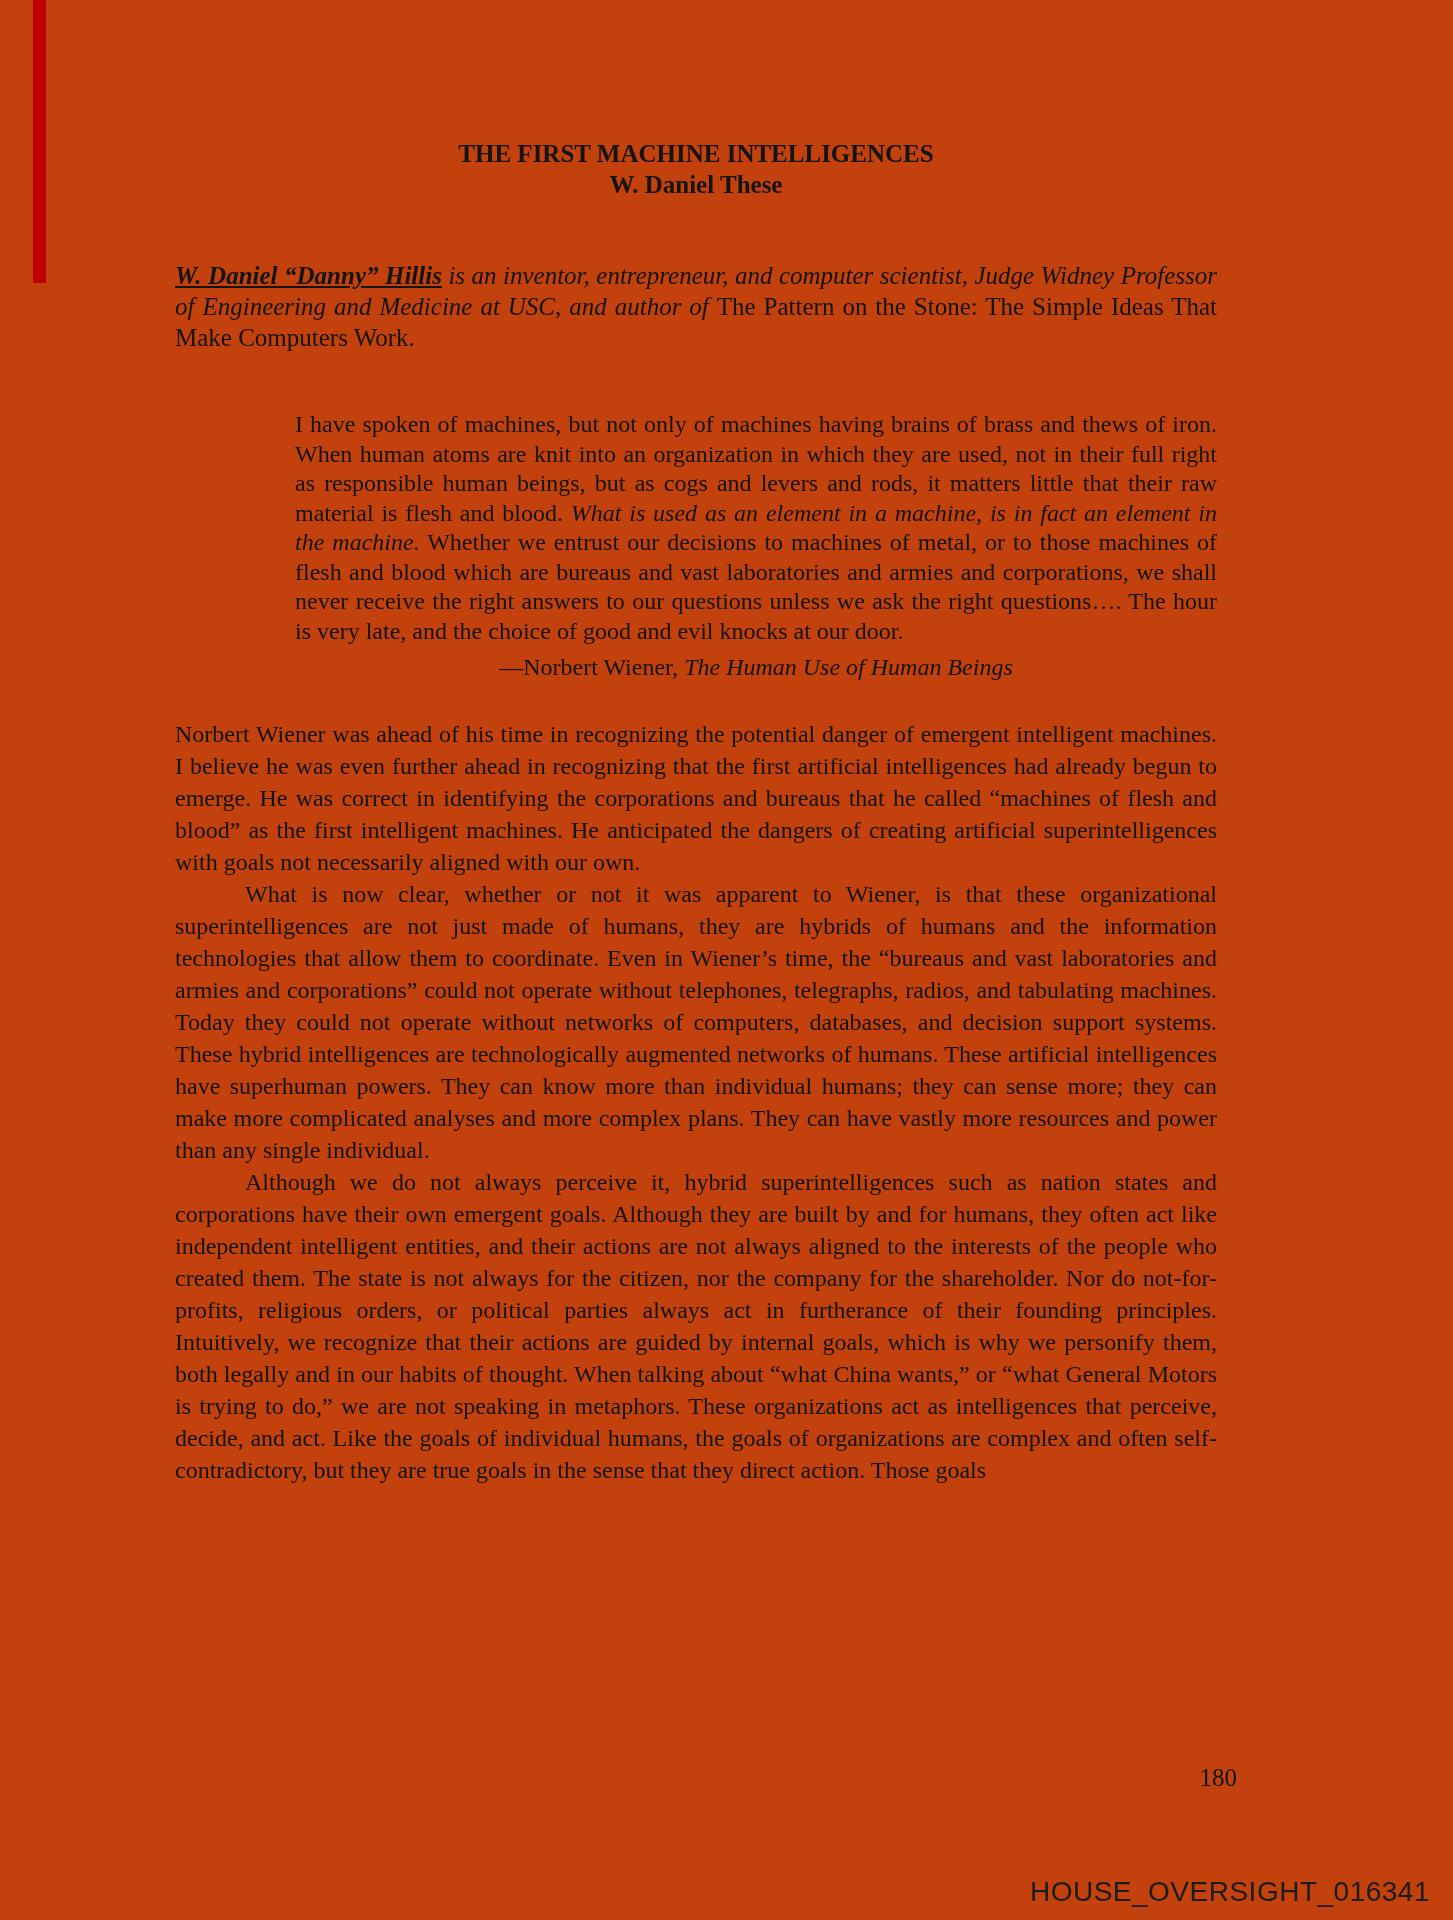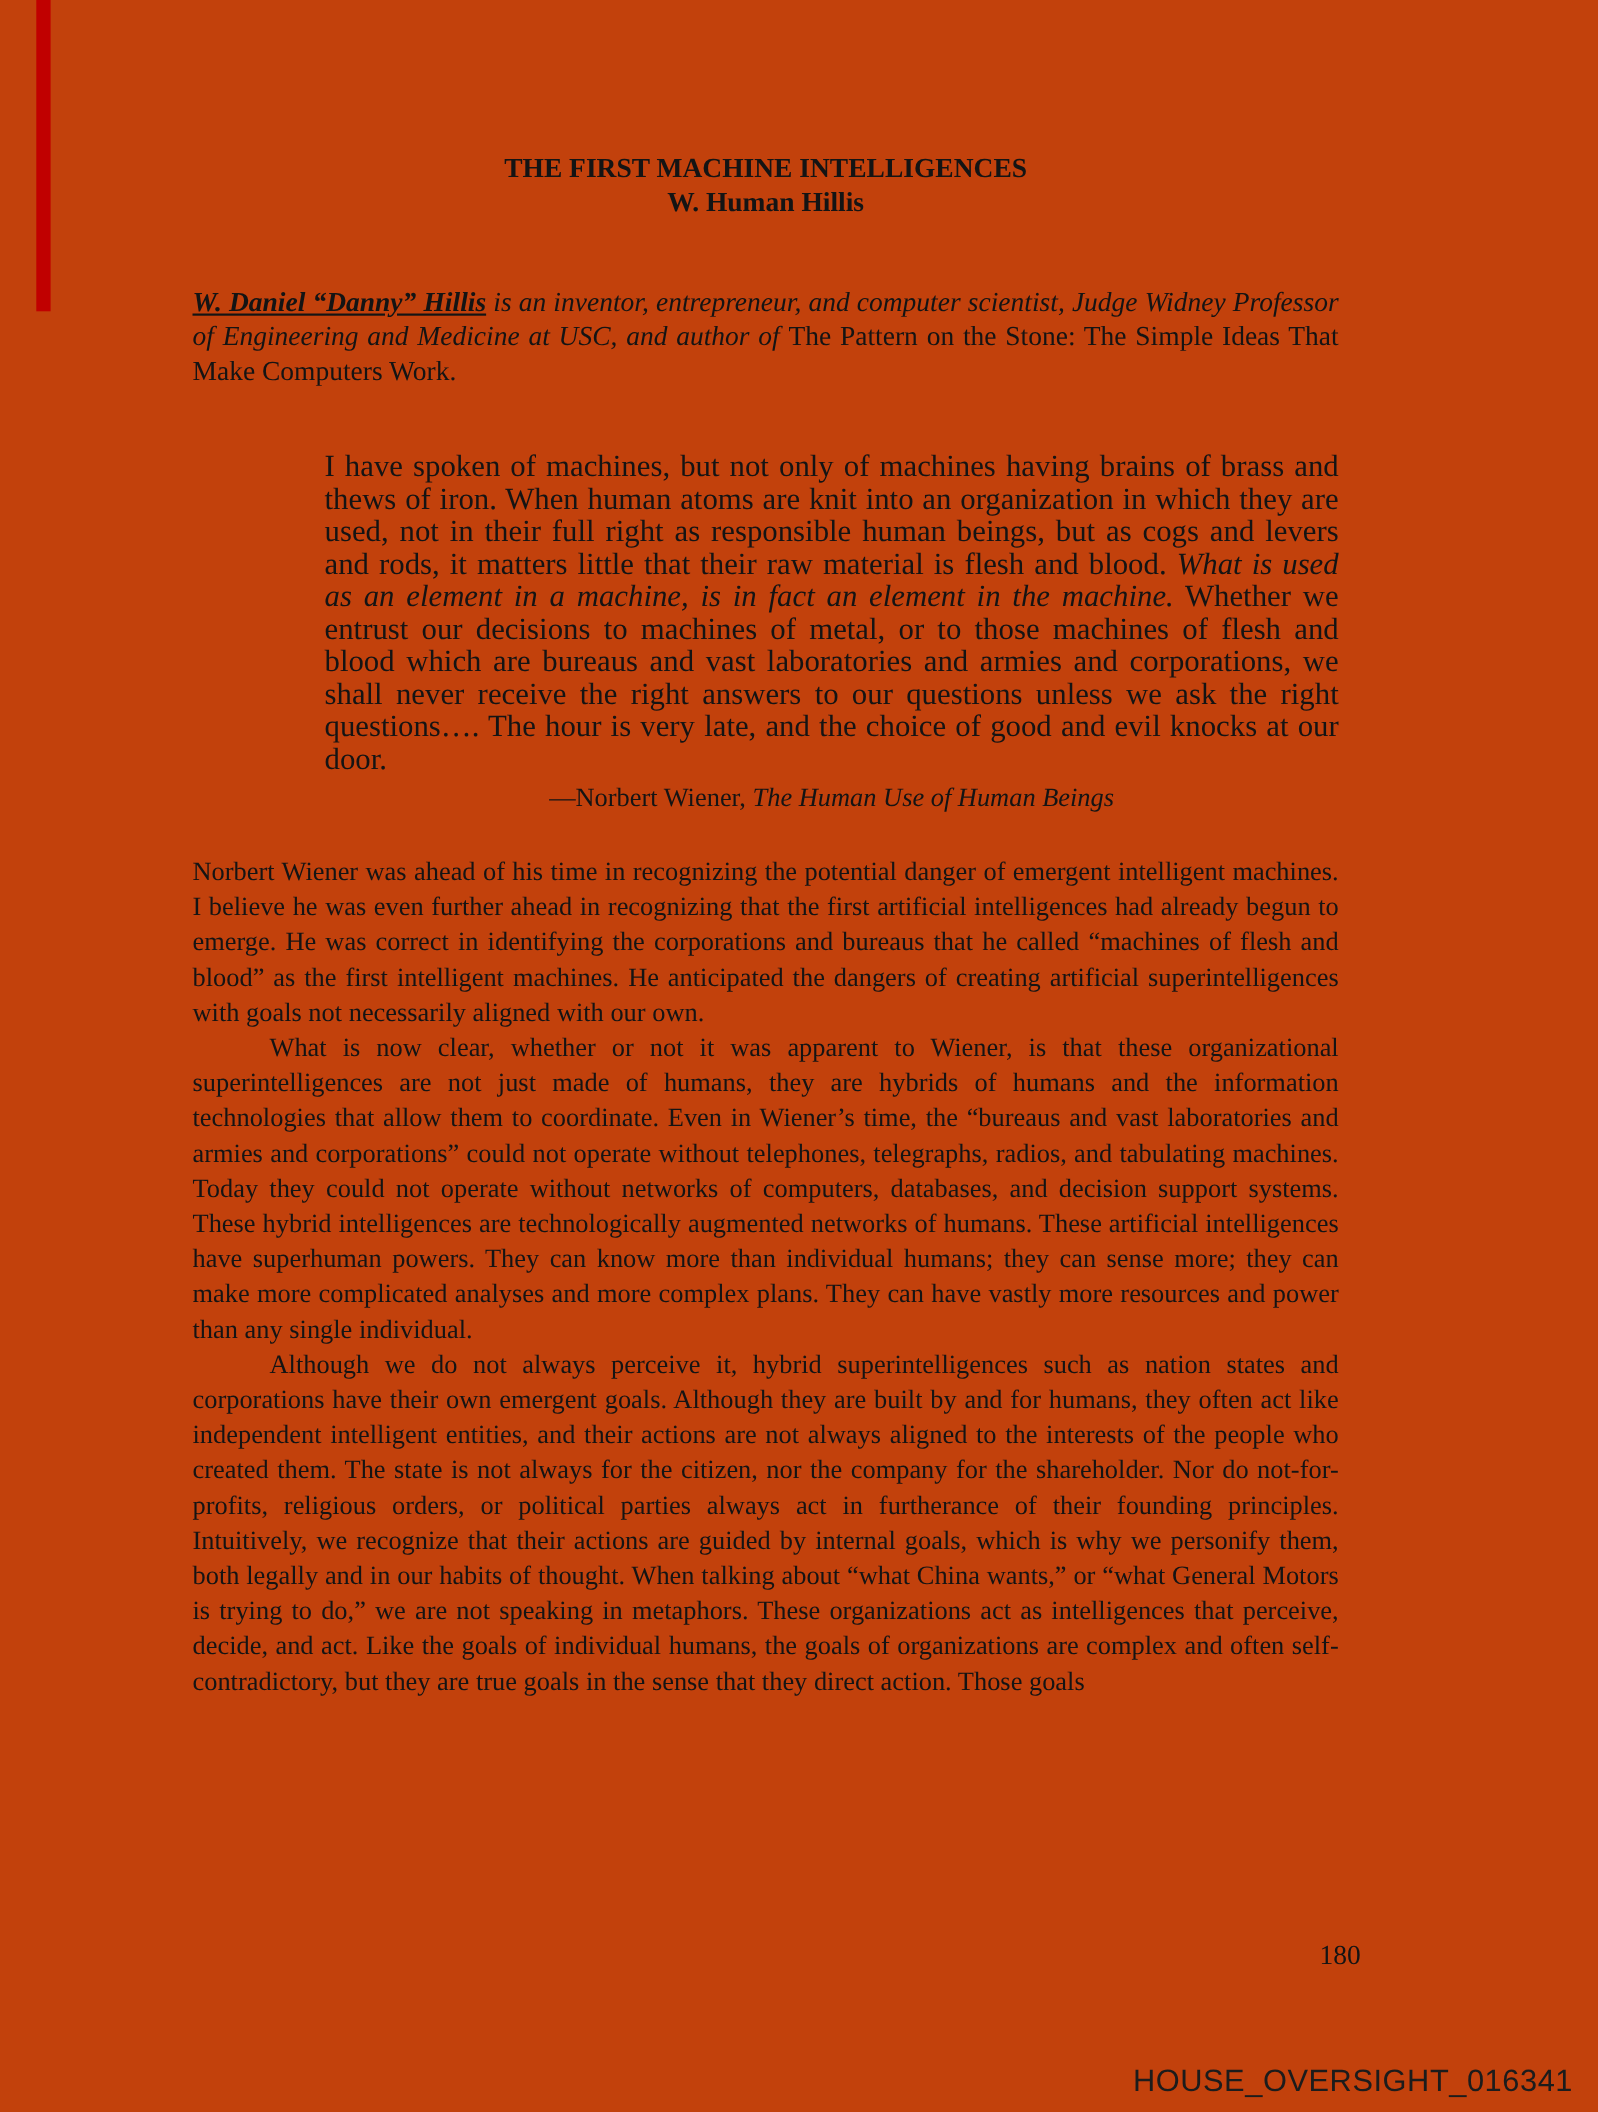--- a/index.html
+++ b/index.html
@@ -46,21 +46,21 @@
   .bio .bold-italic {
     font-weight: bold;
     text-decoration: underline;
   }
   .bio .roman {
     font-style: normal;
   }
   .epigraph {
     margin-top: 57px;
     margin-left: 120px;
-    font-size: 28px;
+    font-size: 24px;
     line-height: 29.5px;
     text-align: justify;
   }
   .epigraph .em {
     font-style: italic;
   }
   .attribution {
     margin-top: 7px;
     font-size: 24px;
     line-height: 29px;
@@ -104,21 +104,21 @@
 <body>
 
 <div class="page">
 
   <div class="red-bar"></div>
 
   <div class="content">
 
     <div class="title-block">
       <div>THE FIRST MACHINE INTELLIGENCES</div>
-      <div>W. Human Hillis</div>
+      <div>W. Daniel These</div>
     </div>
 
     <div class="bio"><span class="bold-italic">W. Daniel “Danny” Hillis</span><span> is an inventor, entrepreneur, and computer scientist, Judge Widney Professor of Engineering and Medicine at USC, and author of </span><span class="roman">The Pattern on the Stone: The Simple Ideas That Make Computers Work.</span></div>
 
     <div class="epigraph"><span>I have spoken of machines, but not only of machines having brains of brass and thews of iron.  When human atoms are knit into an organization in which they are used, not in their full right as responsible human beings, but as cogs and levers and rods, it matters little that their raw material is flesh and blood.  </span><span class="em">What is used as an element in a machine, is in fact an element in the machine.</span><span>  Whether we entrust our decisions to machines of metal, or to those machines of flesh and blood which are bureaus and vast laboratories and armies and corporations, we shall never receive the right answers to our questions unless we ask the right questions….  The hour is very late, and the choice of good and evil knocks at our door.</span></div>
 
     <div class="attribution"><span>—Norbert Wiener, </span><span class="work">The Human Use of Human Beings</span></div>
 
     <div class="body-text">
       <p>Norbert Wiener was ahead of his time in recognizing the potential danger of emergent intelligent machines.  I believe he was even further ahead in recognizing that the first artificial intelligences had already begun to emerge.  He was correct in identifying the corporations and bureaus that he called “machines of flesh and blood” as the first intelligent machines.  He anticipated the dangers of creating artificial superintelligences with goals not necessarily aligned with our own.</p>

